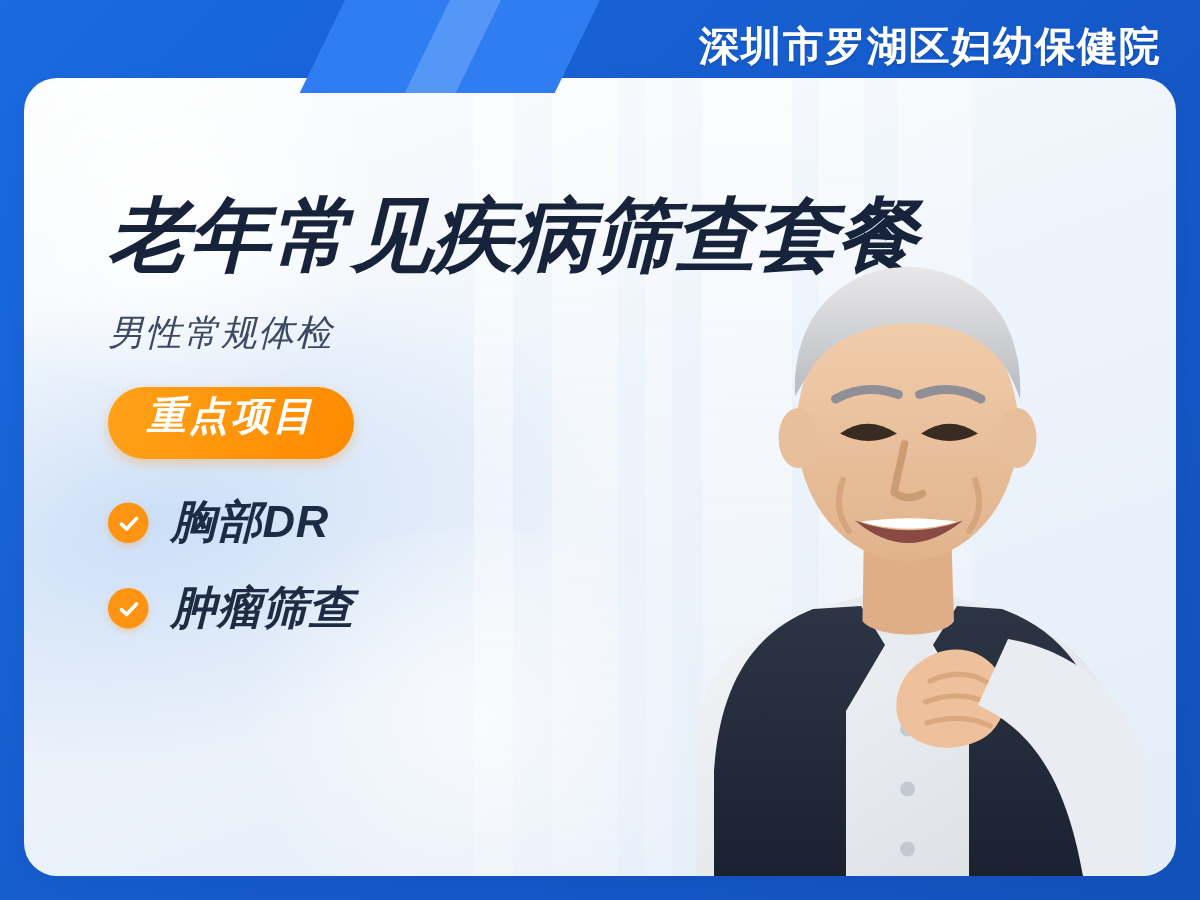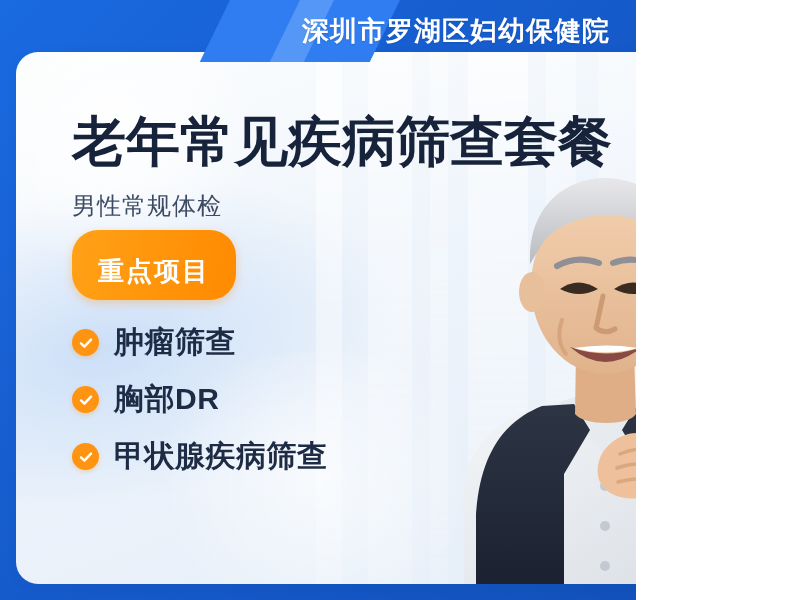--- a/index.html
+++ b/index.html
@@ -6,21 +6,21 @@
     margin: 0;
     padding: 0;
     width: 800px;
     height: 600px;
     overflow: hidden;
     font-family: "Liberation Sans", sans-serif;
   }
 
   #poster {
     position: relative;
-    width: 636px;
+    width: 800px;
     height: 600px;
     background: #a16207;
     overflow: hidden;
   }
 
   
   .blue-bg {
     position: absolute;
     inset: 0;
     background: linear-gradient(135deg, #1a6ae0 0%, #1559c9 55%, #1251bb 100%);
@@ -108,23 +108,24 @@
     width: 520px;
     height: 330px;
     background: radial-gradient(ellipse at 40% 50%, rgba(176,206,245,.55) 0%, rgba(176,206,245,0) 68%);
     transform: rotate(-12deg);
   }
 
   
   .content {
     position: absolute;
     left: 56px;
-    top: 58px;
+    top: 74px;
     width: 470px;
     z-index: 4;
+    font-style: italic;
   }
 
   .title {
     color: #17233b;
     font-size: 54px;
     line-height: 62px;
     font-weight: bold;
     letter-spacing: 0px;
     margin: 0;
     white-space: nowrap;
@@ -136,28 +137,28 @@
 
   .subtitle {
     margin-top: 18px;
     color: #3c4a63;
     font-size: 24px;
     font-weight: normal;
     letter-spacing: 1px;
   }
 
   .tag {
-    margin-top: 8px;
+    margin-top: 20px;
     display: inline-block;
     background: linear-gradient(100deg, #ffa117 0%, #ff8a00 100%);
     color: #ffffff;
     font-size: 26px;
     font-weight: bold;
     letter-spacing: 2px;
-    padding: 24px 26px 11px 26px;
+    padding: 2px 26px 11px 26px;
     border-radius: 26px;
     box-shadow: 0 3px 8px rgba(255,150,30,.35);
   }
 
   .items {
     margin-top: 22px;
   }
   .item {
     display: flex;
     align-items: center;
@@ -223,43 +224,35 @@
     <div class="content">
       <h1 class="title">
         <span>老年常见疾病筛查套餐</span>
       </h1>
 
       <div class="subtitle">男性常规体检</div>
 
       <div class="tag">重点项目</div>
 
       <div class="items">
-        <div class="item">
-          <span class="check">
-            <svg width="16" height="16" viewBox="0 0 16 16">
-              <path d="M3 8.4 L6.4 11.6 L13 4.6" fill="none" stroke="#ffffff" stroke-width="2.4" stroke-linecap="round" stroke-linejoin="round"></path>
-            </svg>
-          </span>
-          <span class="item-label">肿瘤筛查</span>
-        </div>
         <div class="item">
           <span class="check">
             <svg width="16" height="16" viewBox="0 0 16 16">
               <path d="M3 8.4 L6.4 11.6 L13 4.6" fill="none" stroke="#ffffff" stroke-width="2.4" stroke-linecap="round" stroke-linejoin="round"></path>
             </svg>
           </span>
           <span class="item-label">胸部DR</span>
         </div>
         <div class="item">
           <span class="check">
             <svg width="16" height="16" viewBox="0 0 16 16">
               <path d="M3 8.4 L6.4 11.6 L13 4.6" fill="none" stroke="#ffffff" stroke-width="2.4" stroke-linecap="round" stroke-linejoin="round"></path>
             </svg>
           </span>
-          <span class="item-label">甲状腺疾病筛查</span>
+          <span class="item-label">肿瘤筛查</span>
         </div>
       </div>
     </div>
 
     <div class="photo">
       <svg width="360" height="470" viewBox="0 0 360 470">
         <defs>
           <linearGradient id="vestG" x1="0" y1="0" x2="0" y2="1">
             <stop offset="0%" stop-color="#2d3545"></stop>
             <stop offset="100%" stop-color="#1b2130"></stop>

